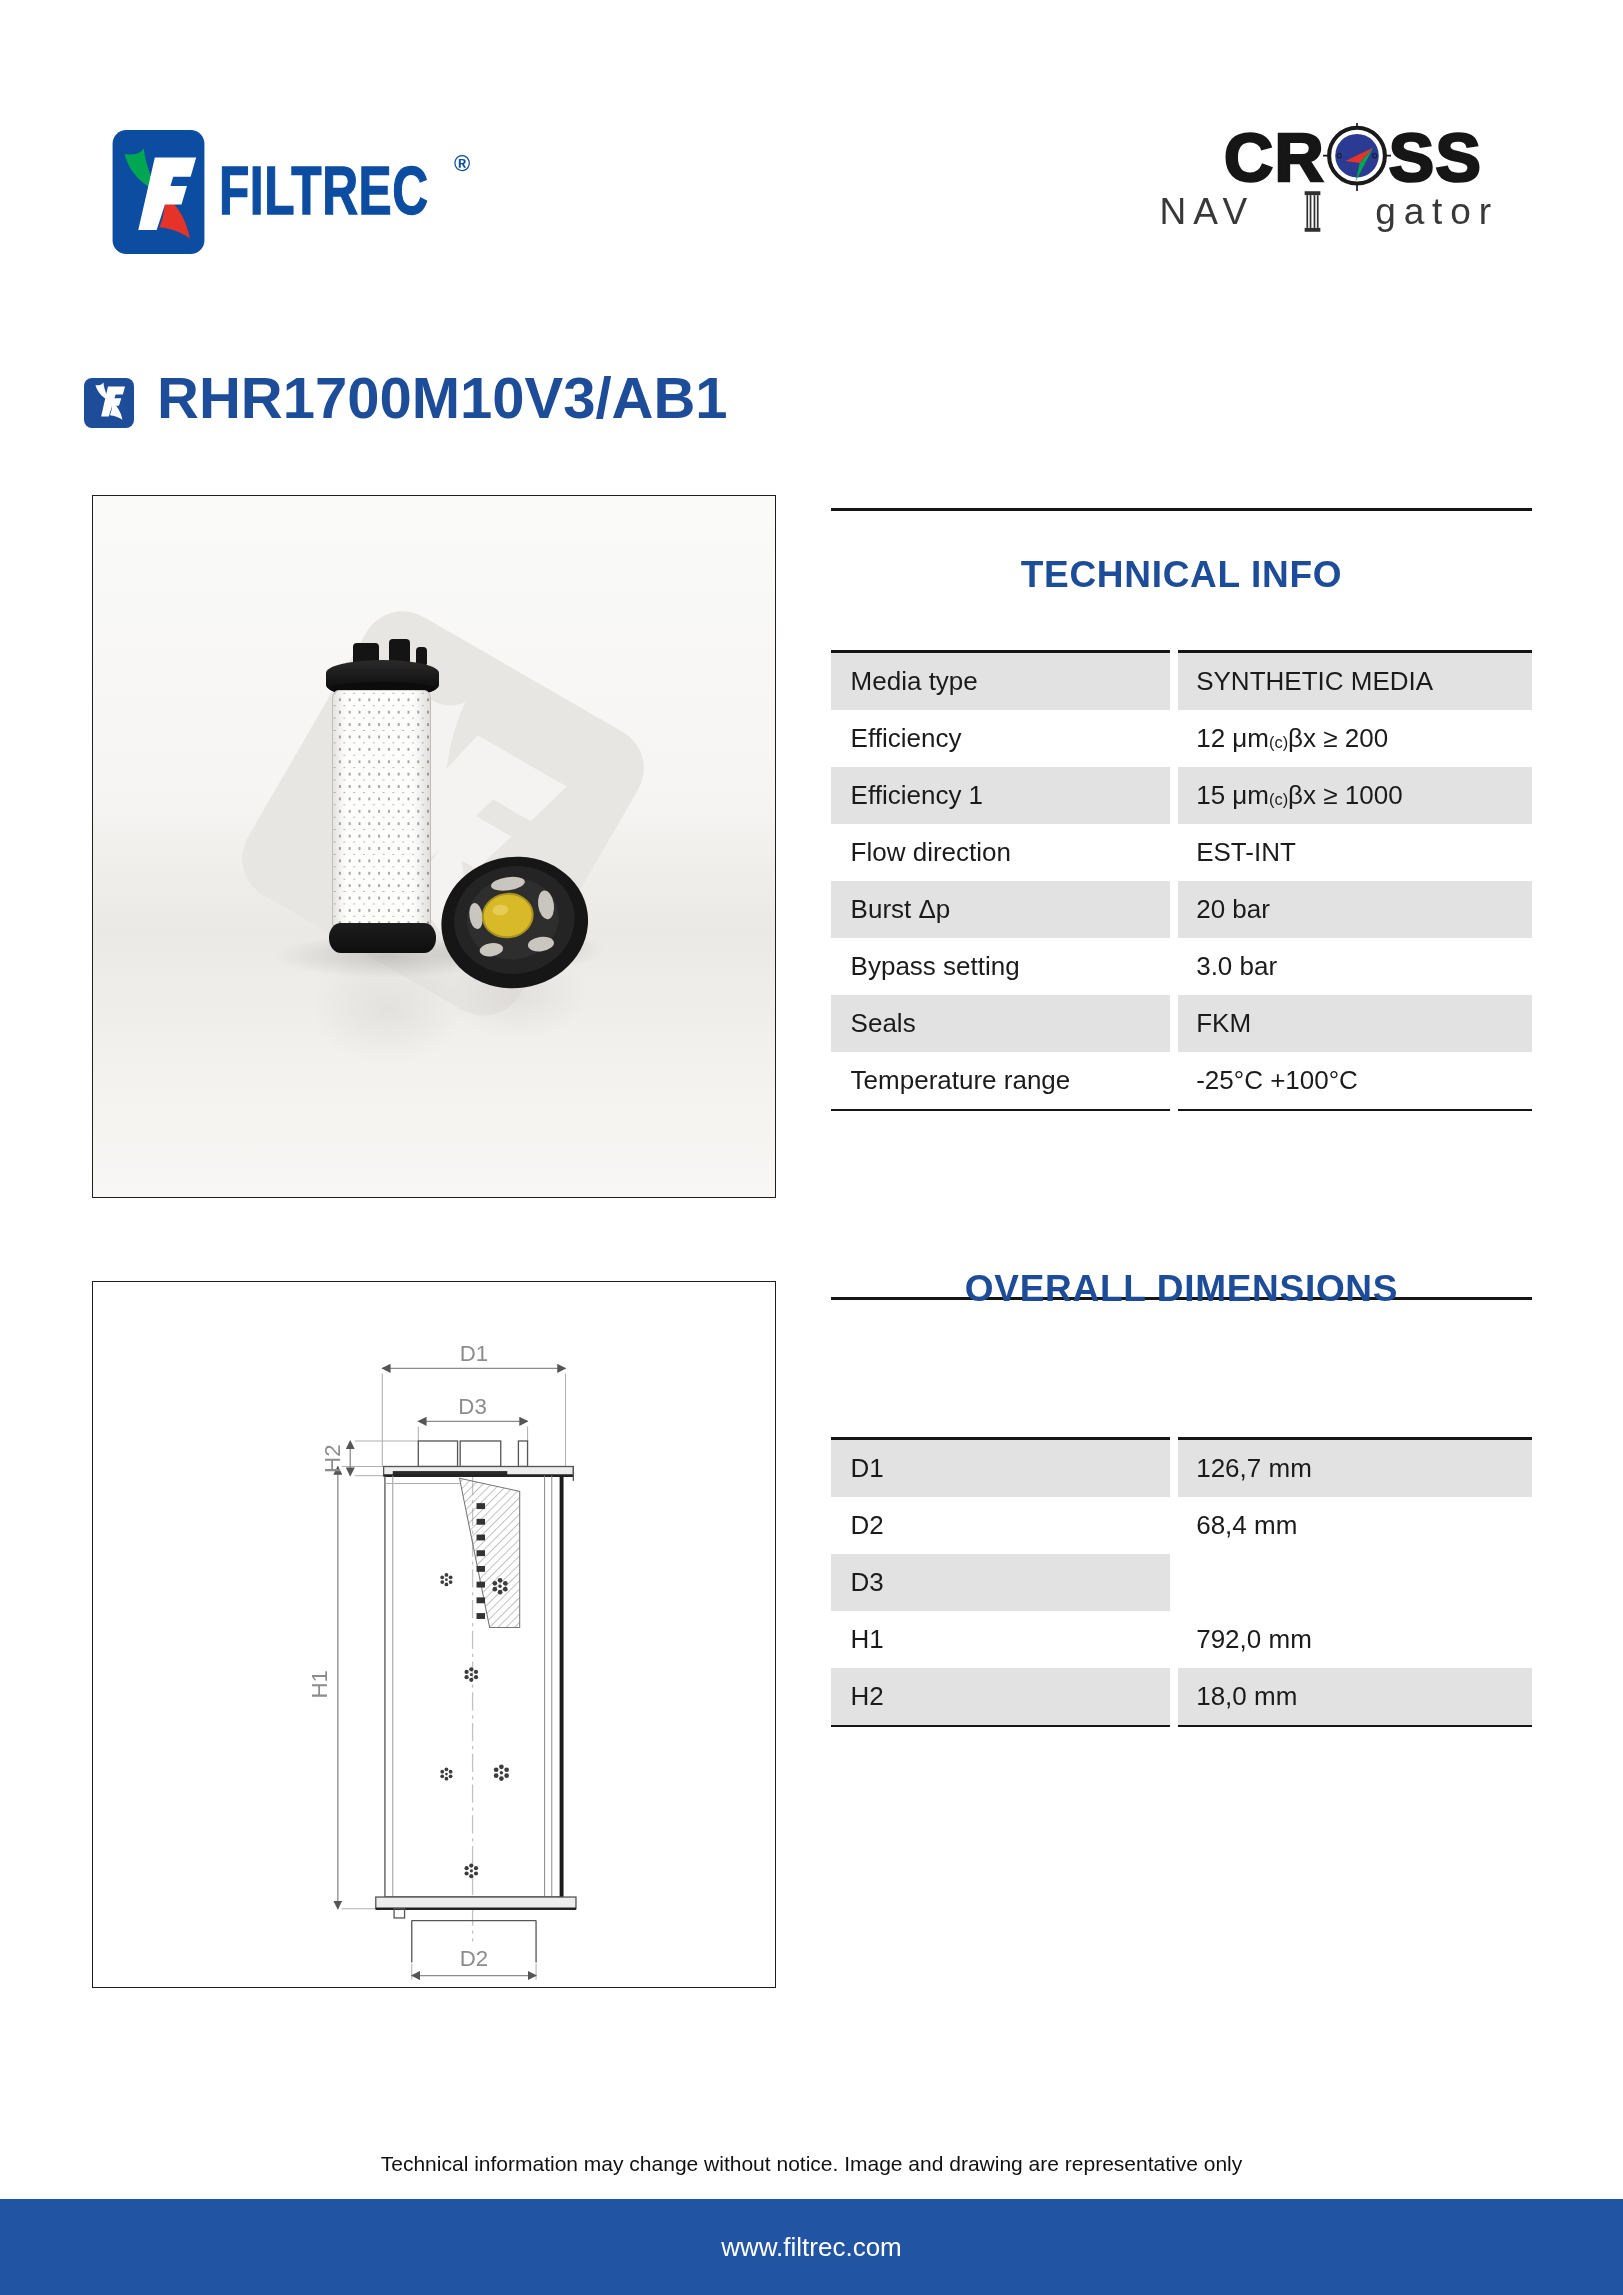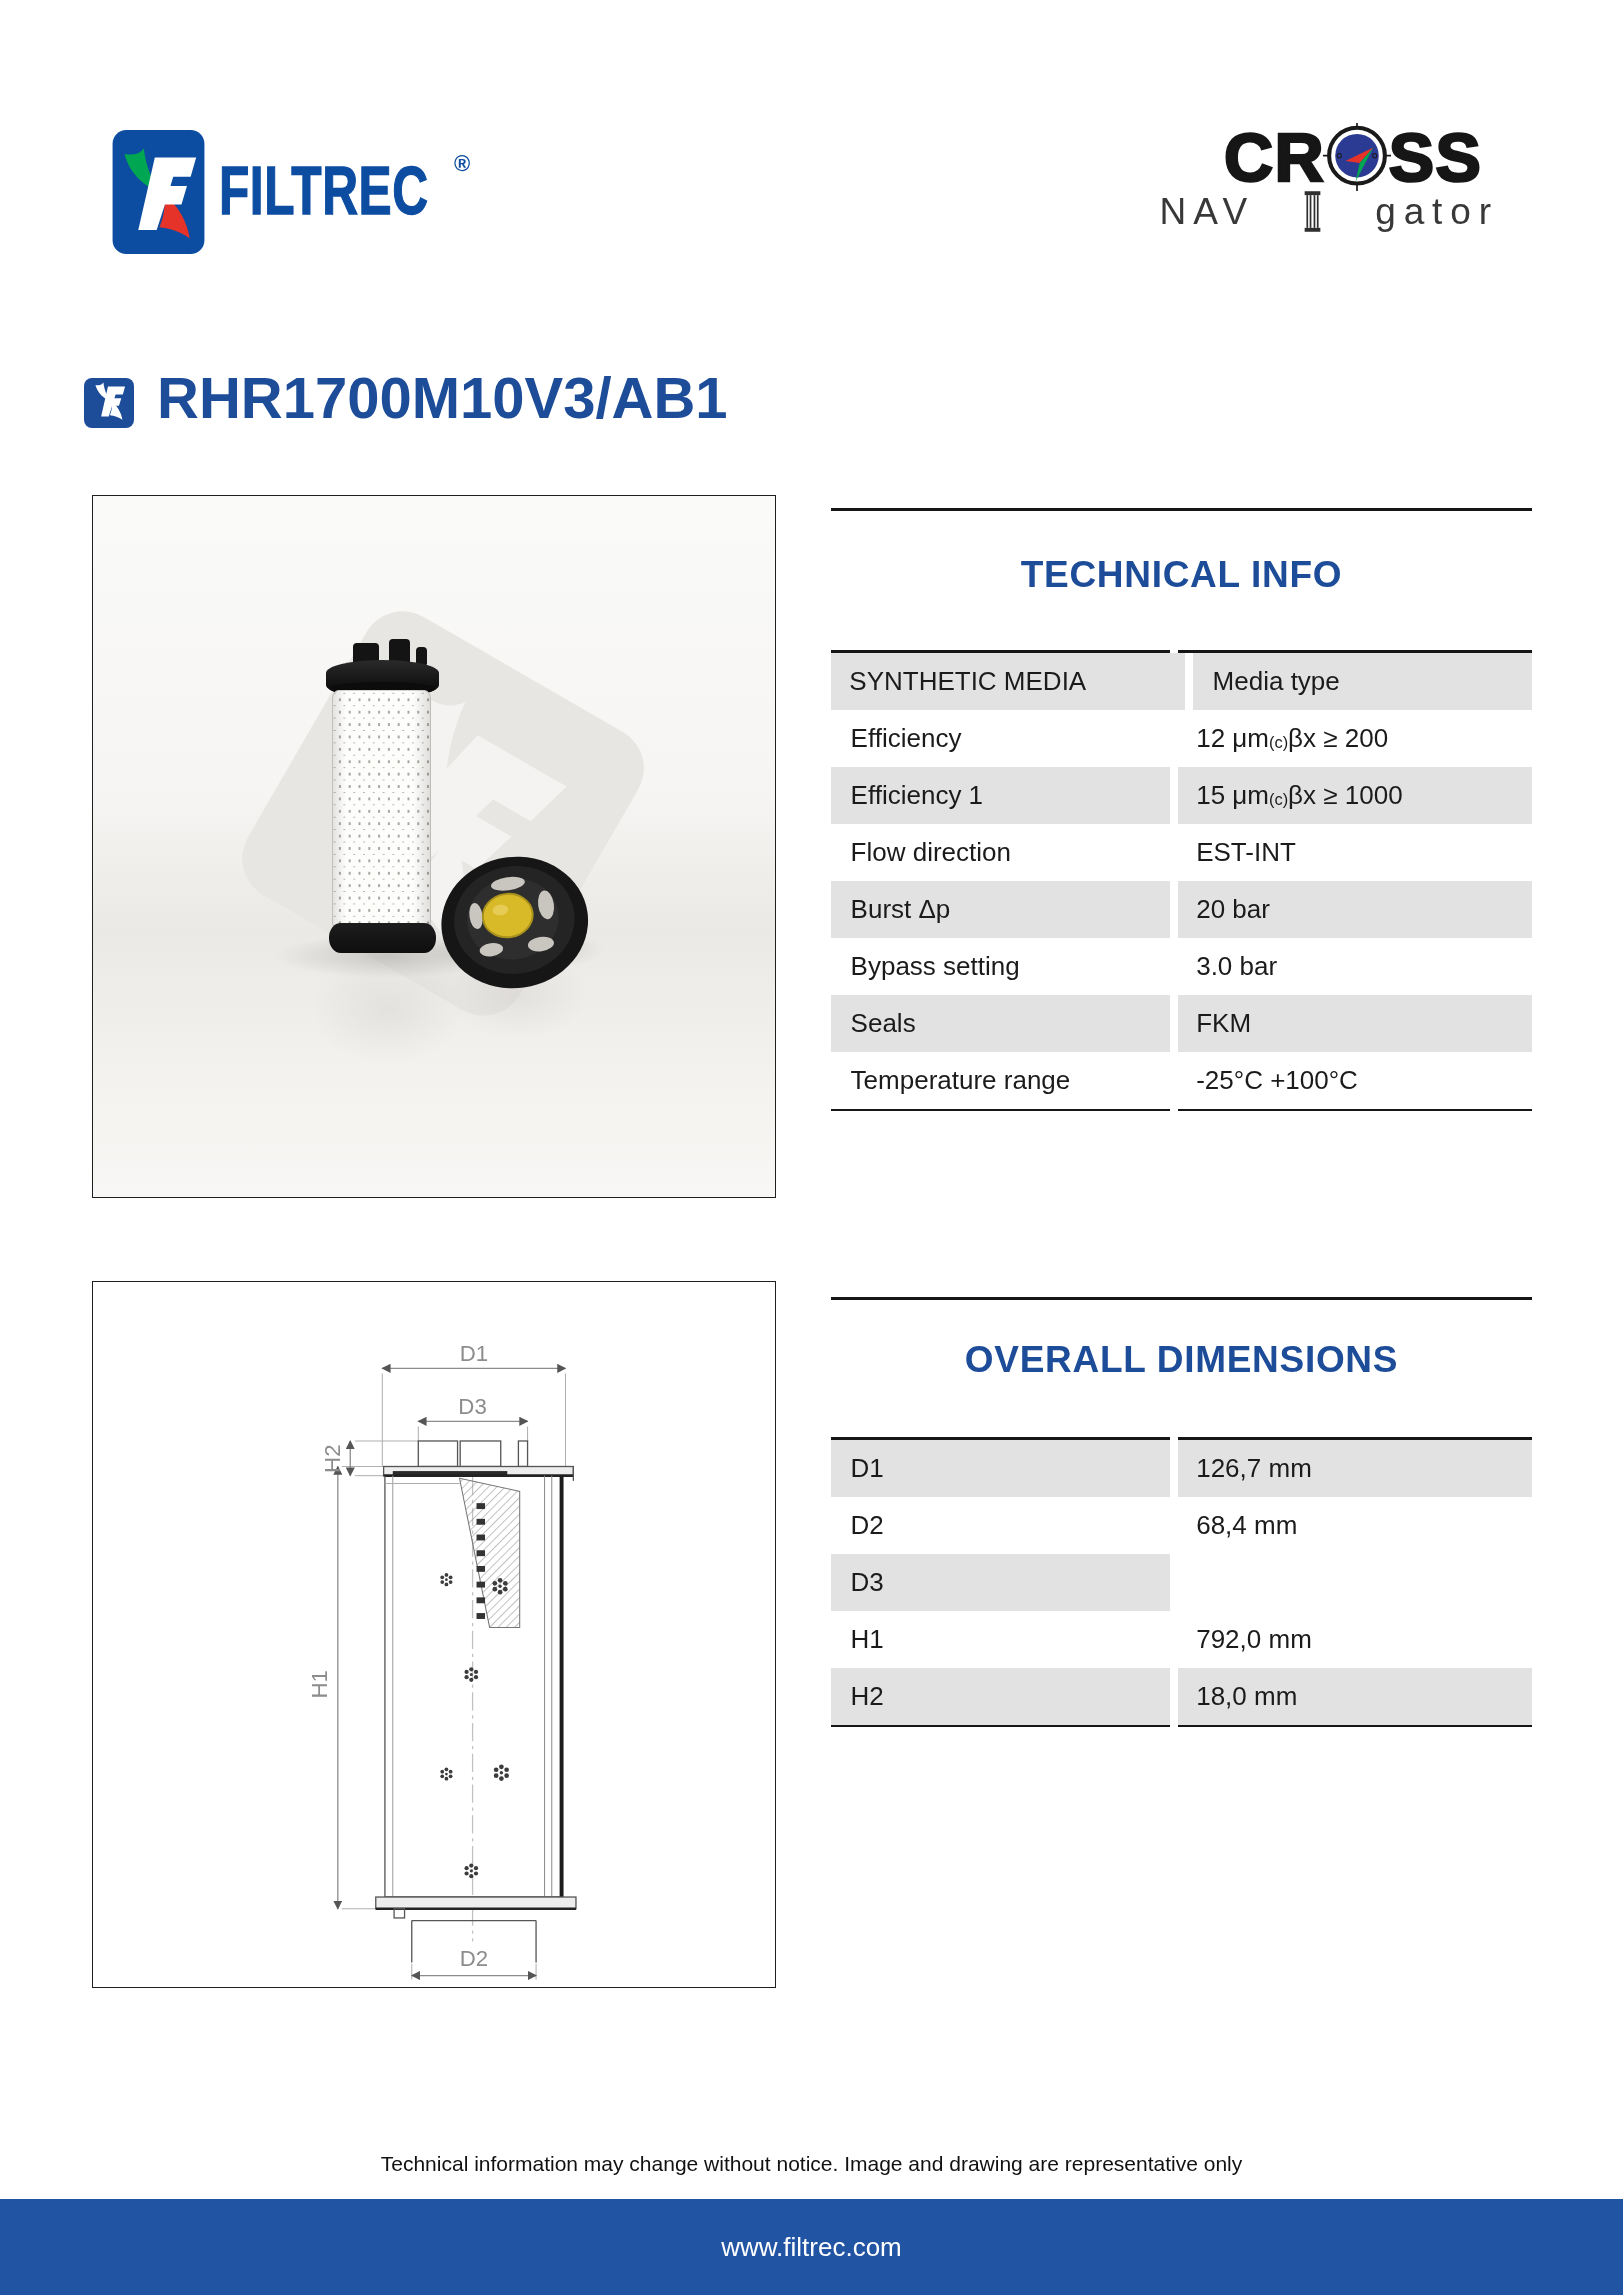--- a/index.html
+++ b/index.html
@@ -205,26 +205,26 @@
 
 <div class="sec-rule" style="top:508px"></div>
 <div class="sec-title" style="top:554px">TECHNICAL INFO</div>
 
 <div class="tbl" style="top:650px">
   <div class="tbl-rule">
       <div class="s1"></div>
       <div class="s2"></div>
     </div>
   <div class="trow g">
+    <div class="tcell lbl">Media type</div>
     <div class="tcell val">
         <span>SYNTHETIC MEDIA</span>
         <sub></sub>
         <span></span>
       </div>
-    <div class="tcell lbl">Media type</div>
   </div>
   <div class="trow">
     <div class="tcell lbl">Efficiency</div>
     <div class="tcell val">
         <span>12 μm</span>
         <sub>(c)</sub>
         <span> βx ≥ 200</span>
       </div>
   </div>
   <div class="trow g">
@@ -275,21 +275,21 @@
         <span></span>
       </div>
   </div>
   <div class="tbl-rule">
       <div class="s1"></div>
       <div class="s2"></div>
     </div>
 </div>
 
 <div class="sec-rule" style="top:1297px"></div>
-<div class="sec-title" style="top:1339px">OVERALL DIMENSIONS</div>
+<div class="sec-title" style="top:1268px">OVERALL DIMENSIONS</div>
 
 <div class="tbl" style="top:1437px">
   <div class="tbl-rule">
       <div class="s1"></div>
       <div class="s2"></div>
     </div>
   <div class="trow g">
     <div class="tcell lbl">D1</div>
     <div class="tcell val">126,7 mm</div>
   </div>

